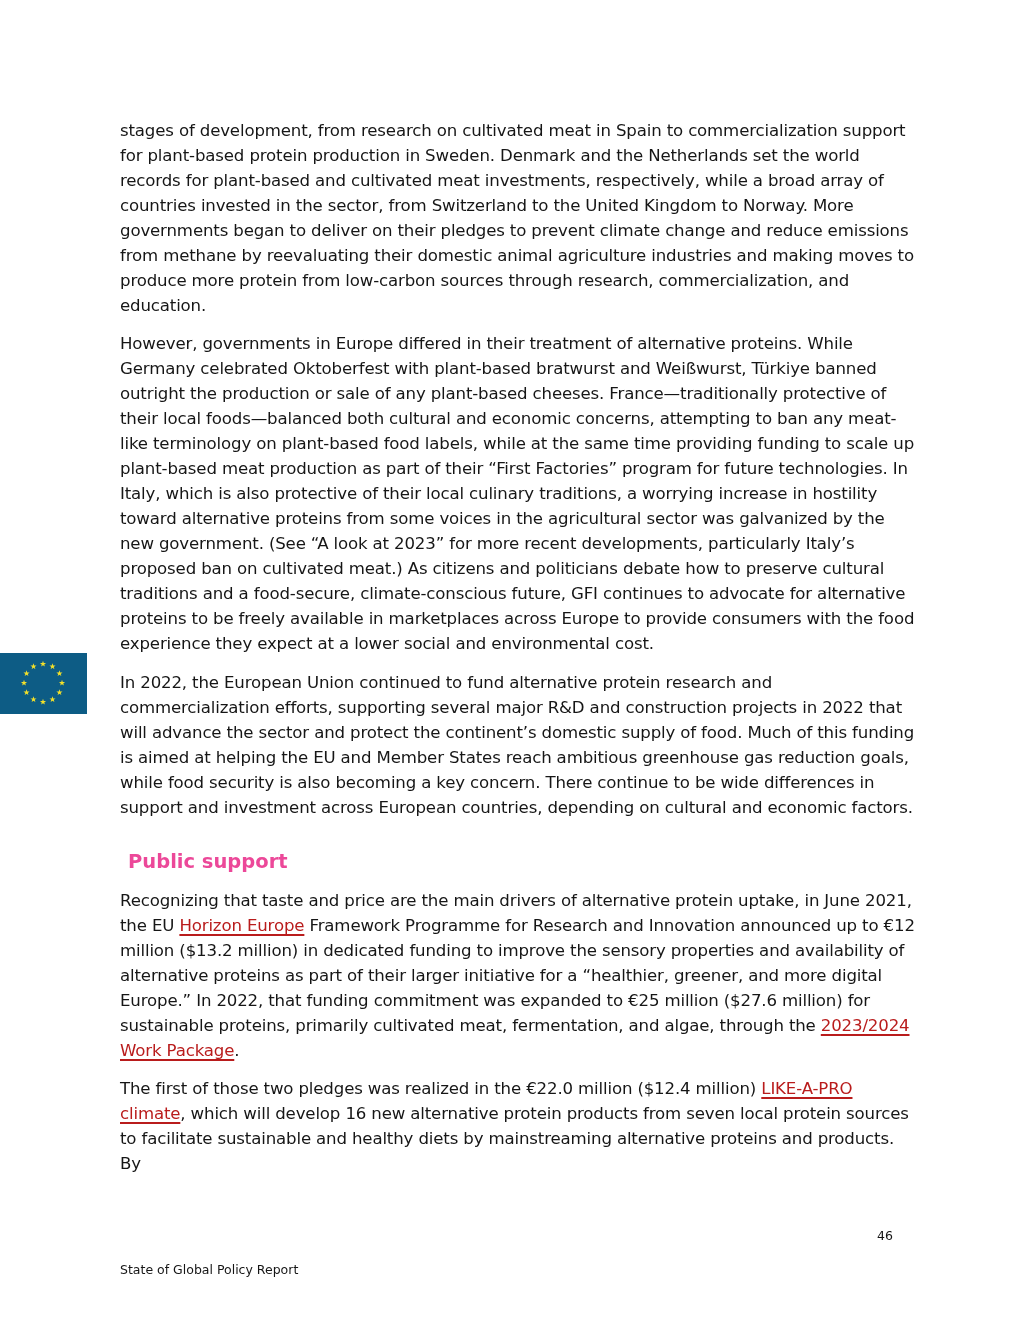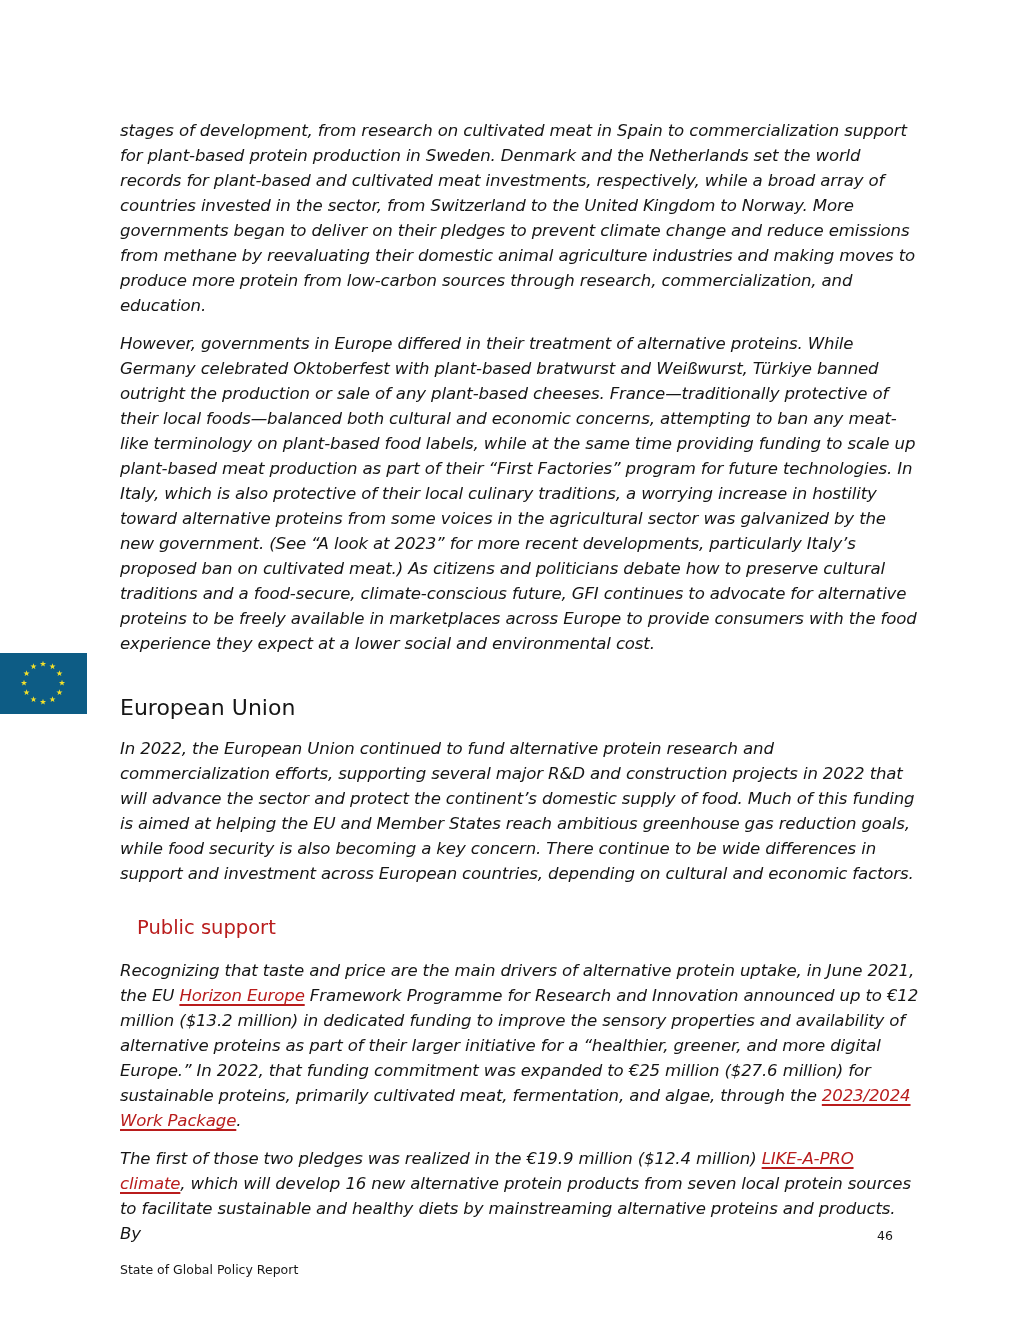--- a/index.html
+++ b/index.html
@@ -1,22 +1,22 @@
 <!DOCTYPE html>
 <html><head>
 <meta charset="utf-8">
 <style>
   html, body { margin: 0; padding: 0; background: #ffffff; }
   body { width: 1020px; height: 1320px; position: relative; overflow: hidden;
          font-family: "DejaVu Sans", sans-serif; color: #161616; }
   .content { position: absolute; left: 120px; top: 118px; width: 800px; }
-  p.body { margin: 0; font-size: 16.6px; line-height: 25px; letter-spacing: -0.15px; font-style: italic; }
+  p.body { margin: 0; font-size: 16.6px; line-height: 25px; letter-spacing: -0.15px; }
   p.gap { margin-top: 13px; }
   h2.section { margin: 0; font-weight: normal; font-size: 22px; line-height: 28px; color: #161616; }
-  h3.sub { margin: 17px; font-weight: normal; font-size: 19.5px; line-height: 26px; color: #b91c1c; }
+  h3.sub { margin: 8px; font-weight: bold; font-size: 19.5px; line-height: 26px; color: #ec4899; }
   a.link { color: #b91c1c; text-decoration: underline; text-underline-offset: 3px; text-decoration-thickness: 2px; }
   .flag { position: absolute; left: 0; top: 653px; width: 87px; height: 61px; background: #0d5c85; }
   .footer-left { position: absolute; left: 120px; top: 1228px; font-size: 12.5px; color: #161616; margin-top: 34px; }
   .footer-right { position: absolute; left: 877px; top: 1228px; font-size: 12.5px; color: #161616; }
 </style>
 </head>
 <body>
 
 <div class="flag">
   <svg width="87" height="61" viewBox="0 0 87 61">
@@ -34,22 +34,21 @@
         <polygon points="26.55,17.30 27.31,19.45 29.59,19.51 27.78,20.90 28.43,23.09 26.55,21.80 24.66,23.09 25.31,20.90 23.50,19.51 25.78,19.45"></polygon>
         <polygon points="33.50,10.35 34.26,12.49 36.54,12.56 34.74,13.95 35.38,16.13 33.50,14.85 31.62,16.13 32.26,13.95 30.46,12.56 32.74,12.49"></polygon>
       </g>
   </svg>
 </div>
 
 <div class="content">
   <p class="body">stages of development, from research on cultivated meat in Spain to commercialization support for plant-based protein production in Sweden. Denmark and the Netherlands set the world records for plant-based and cultivated meat investments, respectively, while a broad array of countries invested in the sector, from Switzerland to the United Kingdom to Norway. More governments began to deliver on their pledges to prevent climate change and reduce emissions from methane by reevaluating their domestic animal agriculture industries and making moves to produce more protein from low-carbon sources through research, commercialization, and education.</p>
   <p class="body gap">However, governments in Europe differed in their treatment of alternative proteins. While Germany celebrated Oktoberfest with plant-based bratwurst and Weißwurst, Türkiye banned outright the production or sale of any plant-based cheeses. France—traditionally protective of their local foods—balanced both cultural and economic concerns, attempting to ban any meat-like terminology on plant-based food labels, while at the same time providing funding to scale up plant-based meat production as part of their “First Factories” program for future technologies. In Italy, which is also protective of their local culinary traditions, a worrying increase in hostility toward alternative proteins from some voices in the agricultural sector was galvanized by the new government. (See “A look at 2023” for more recent developments, particularly Italy’s proposed ban on cultivated meat.) As citizens and politicians debate how to preserve cultural traditions and a food-secure, climate-conscious future, GFI continues to advocate for alternative proteins to be freely available in marketplaces across Europe to provide consumers with the food experience they expect at a lower social and environmental cost.</p>
 
-  <h2 class="section" style="margin-top:38px;">European Union</h2>
   <p class="body" style="margin-top:14px;">In 2022, the European Union continued to fund alternative protein research and commercialization efforts, supporting several major R&amp;D and construction projects in 2022 that will advance the sector and protect the continent’s domestic supply of food. Much of this funding is aimed at helping the EU and Member States reach ambitious greenhouse gas reduction goals, while food security is also becoming a key concern. There continue to be wide differences in support and investment across European countries, depending on cultural and economic factors.</p>
 
   <h3 class="sub" style="margin-top:29px;">Public support</h3>
   <p class="body" style="margin-top:13px;"><span>Recognizing that taste and price are the main drivers of alternative protein uptake, in June 2021, the EU </span><a class="link" href="#">Horizon Europe</a><span> Framework Programme for Research and Innovation announced up to €12 million ($13.2 million) in dedicated funding to improve the sensory properties and availability of alternative proteins as part of their larger initiative for a “healthier, greener, and more digital Europe.” In 2022, that funding commitment was expanded to €25 million ($27.6 million) for sustainable proteins, primarily cultivated meat, fermentation, and algae, through the </span><a class="link" href="#">2023/2024 Work Package</a><span>.</span></p>
-  <p class="body gap"><span>The first of those two pledges was realized in the €19.9 million ($12.4 million) </span><a class="link" href="#">LIKE-A-PRO climate</a><span>, which will develop 16 new alternative protein products from seven local protein sources to facilitate sustainable and healthy diets by mainstreaming alternative proteins and products. By</span></p>
+  <p class="body gap"><span>The first of those two pledges was realized in the €22.0 million ($12.4 million) </span><a class="link" href="#">LIKE-A-PRO climate</a><span>, which will develop 16 new alternative protein products from seven local protein sources to facilitate sustainable and healthy diets by mainstreaming alternative proteins and products. By</span></p>
 </div>
 
 <div class="footer-left">State of Global Policy Report</div>
 <div class="footer-right">46</div>
 
 </body></html>

